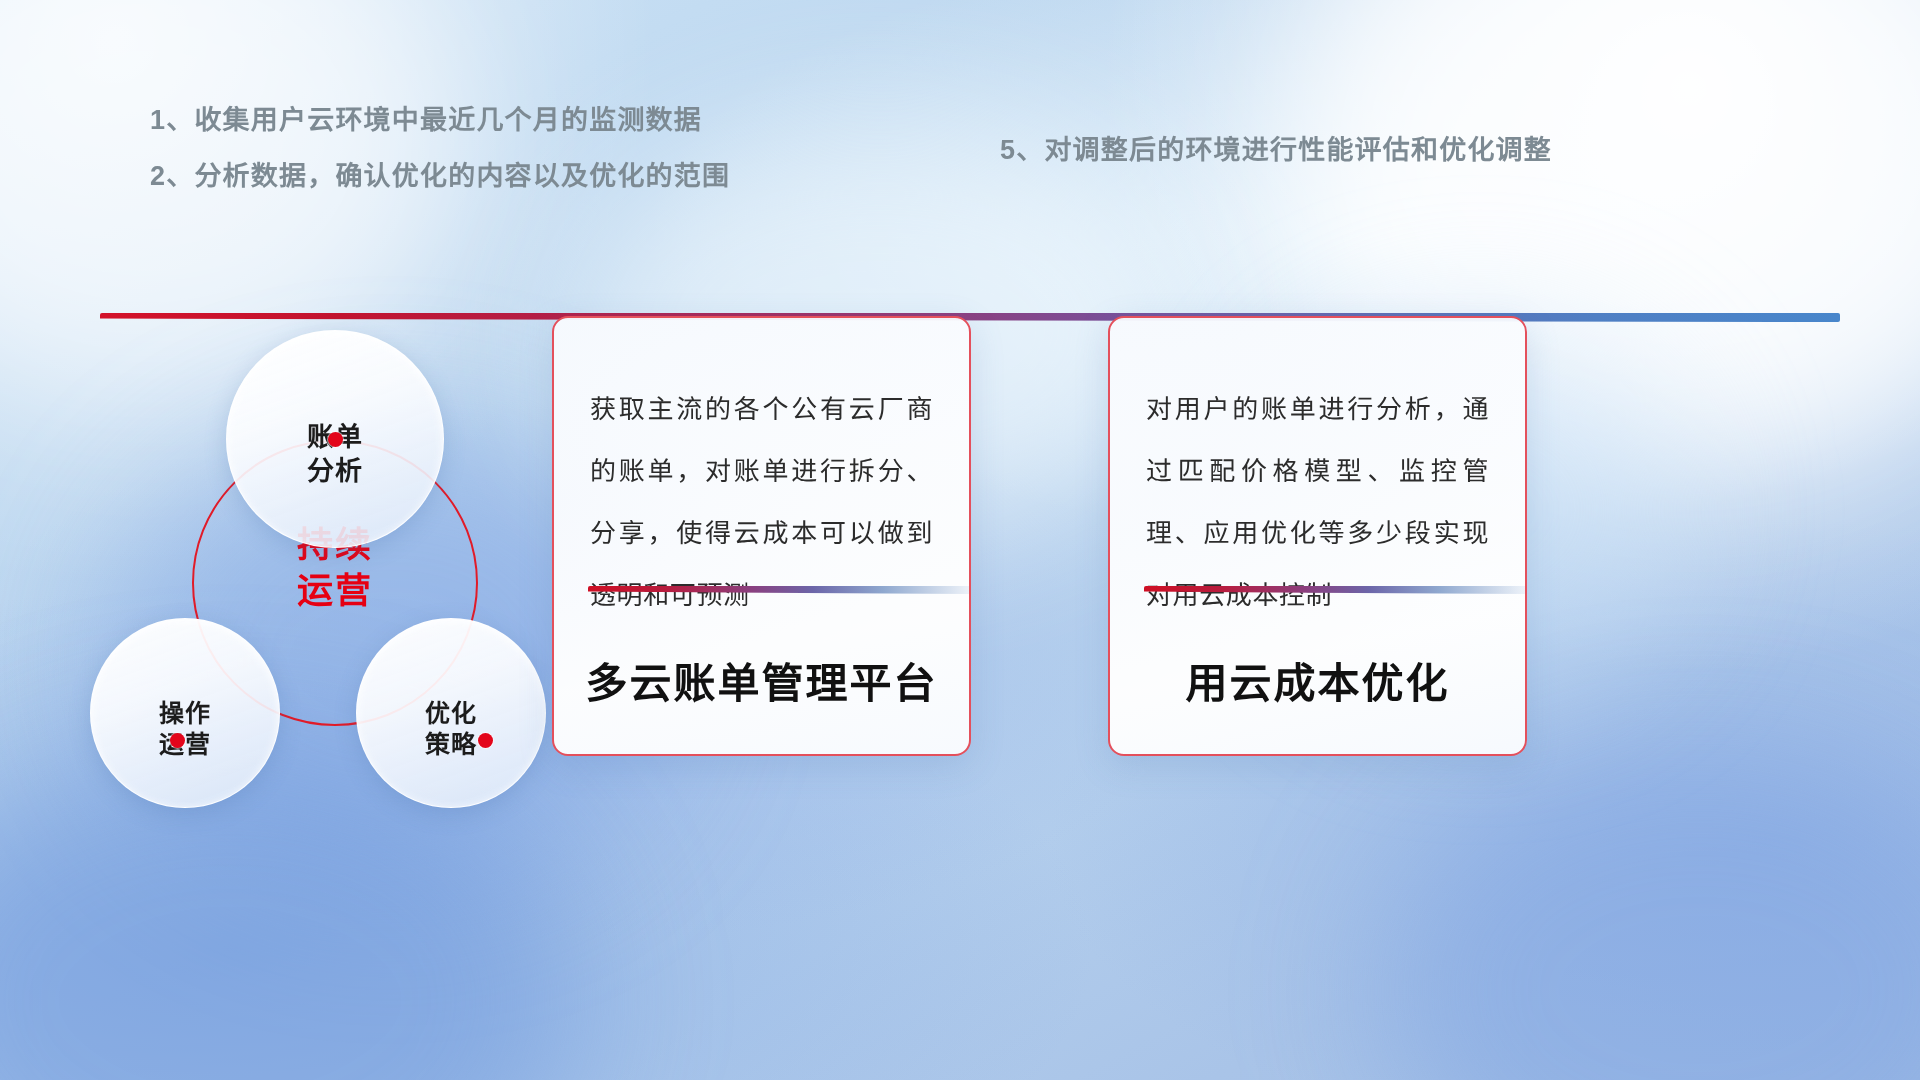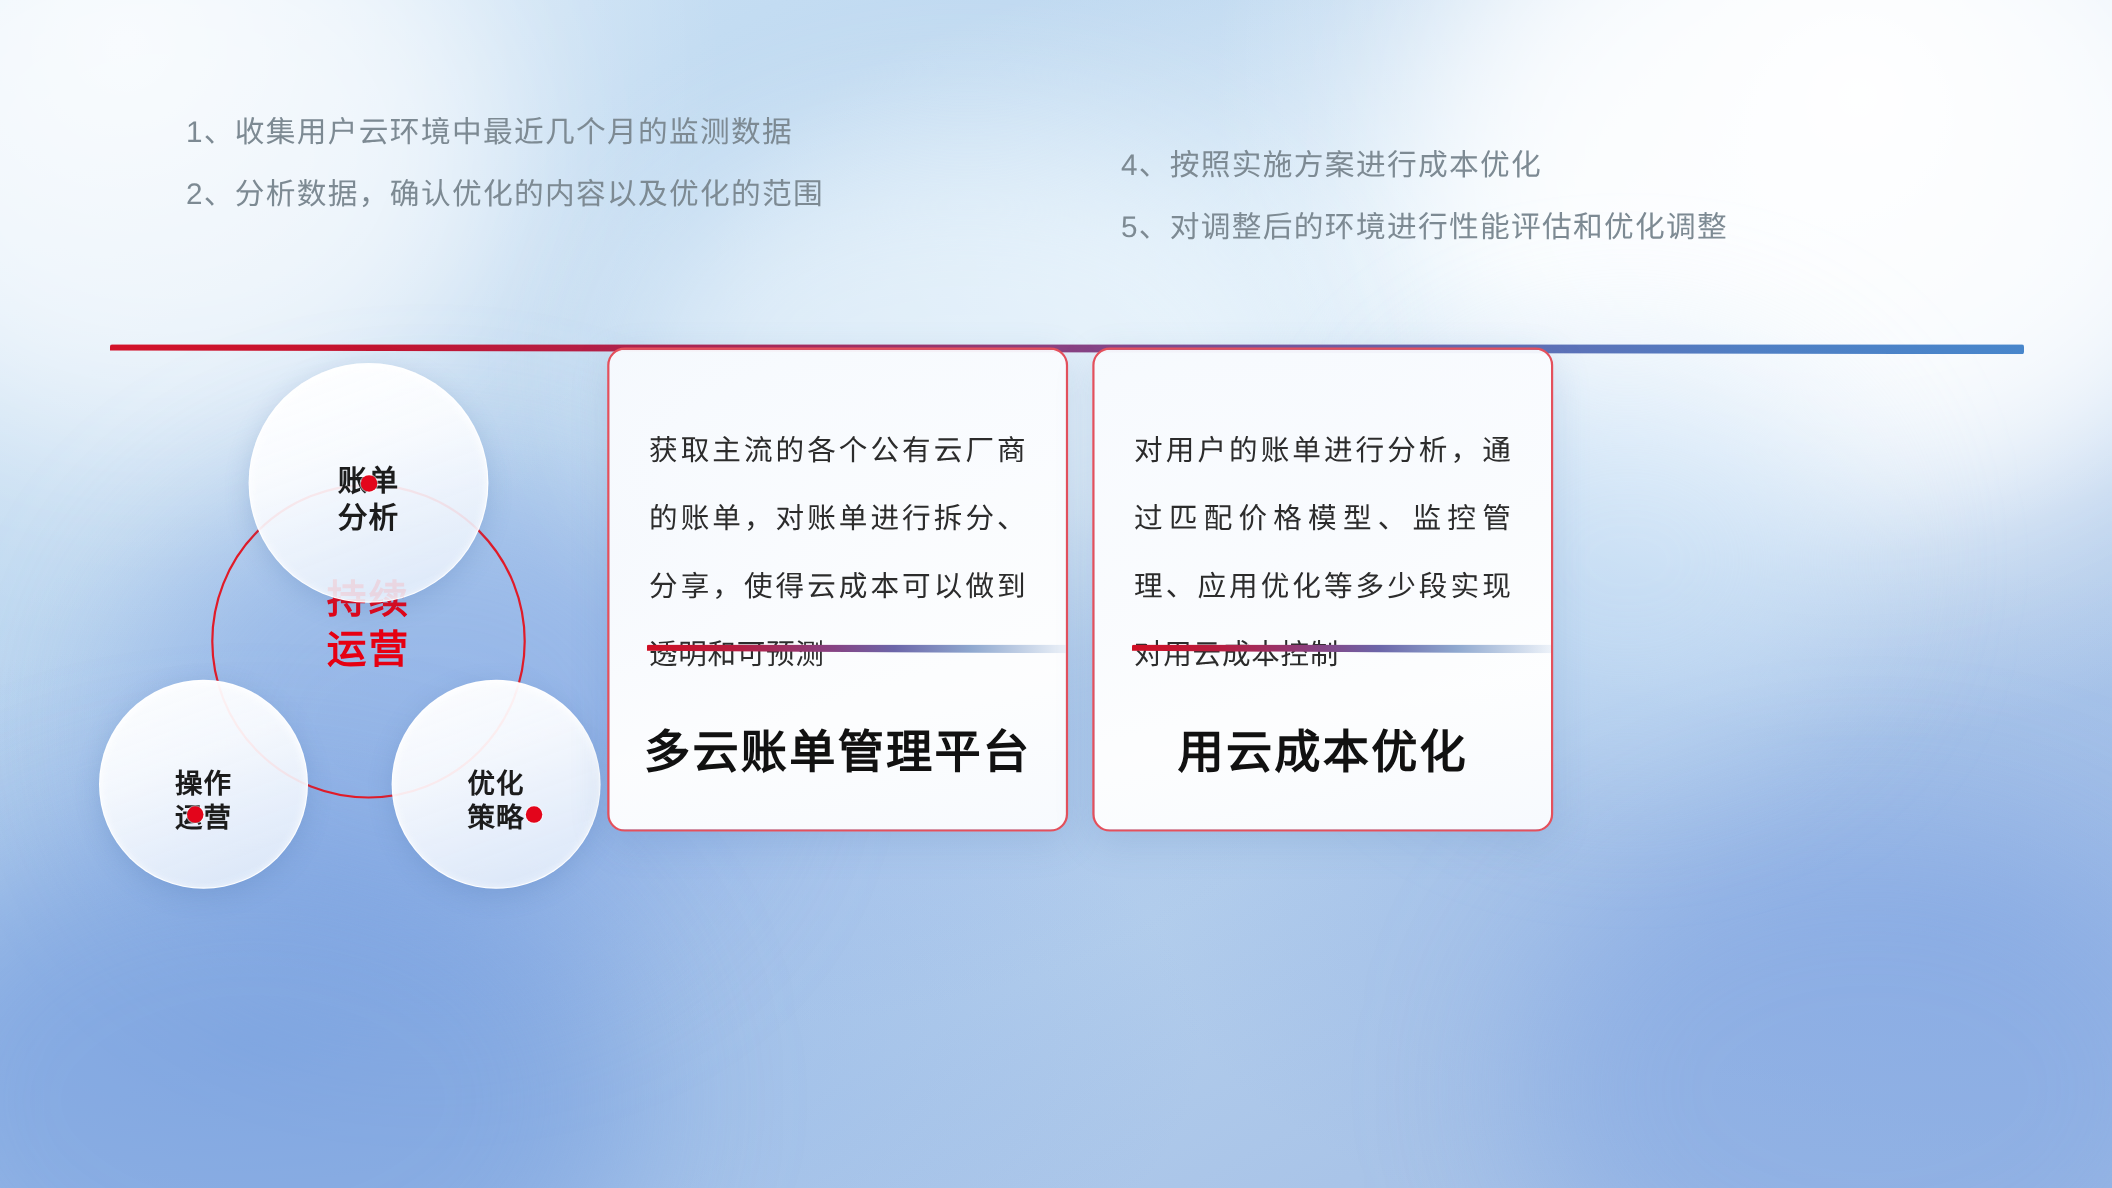--- a/index.html
+++ b/index.html
@@ -38,22 +38,21 @@
   }
   .list-col { position:absolute; }
   .list-col.left  { left:150px; top:92px; }
   .list-col.right { left:1000px; top:122px; }
   .list-item {
     font-size:27px;
     line-height:56px;
     color:#7d8a93;
     letter-spacing:1.2px;
     white-space:nowrap;
-    font-weight:400;
-    margin-left:19px;
+    font-weight:700;
   }
 
   
   #divider {
     position:absolute; left:100px; top:313px; width:1740px; height:9px;
     background:linear-gradient(90deg,#d3122a 0%, #c21430 14%, #a8285a 36%, #7a4f98 58%, #5f6fb5 74%, #4f7fc4 86%, #4886cb 100%);
     clip-path:polygon(0 0, 100% 0, 100% 100%, 0 62%);
     border-radius:2px;
   }
 
@@ -99,21 +98,21 @@
   .card {
     position:absolute; top:316px; width:419px; height:440px;
     border:2px solid #e4505c;
     border-radius:16px;
     background:linear-gradient(168deg, rgba(247,250,254,.96) 0%, rgba(252,253,255,.93) 35%, rgba(255,255,255,.97) 72%, rgba(250,252,255,.96) 100%);
     box-shadow:0 10px 34px rgba(80,120,180,.18);
     padding:60px 36px 0 36px;
     overflow:hidden;
   }
   #card-1 { left:552px; }
-  #card-2 { left:993px; }
+  #card-2 { left:1108px; }
   .card-body {
     font-size:26px;
     line-height:62px;
     color:#2c2c2c;
     letter-spacing:.6px;
     text-align:justify;
     text-align-last:left;
   }
   .card-bar {
     position:absolute; left:34px; bottom:160px; width:388px; height:8px;
@@ -139,21 +138,20 @@
   <div class="blob b5"></div>
   <div class="blob b6"></div>
   <div class="blob b7"></div>
 
   <div id="list-area">
     <div class="list-col left">
       <div class="list-item">1、收集用户云环境中最近几个月的监测数据</div>
       <div class="list-item">2、分析数据，确认优化的内容以及优化的范围</div>
     </div>
     <div class="list-col right">
-      <div class="list-item">4、按照实施方案进行成本优化</div>
       <div class="list-item">5、对调整后的环境进行性能评估和优化调整</div>
     </div>
   </div>
 
   <div id="divider"></div>
 
   <div id="venn">
 
     <div class="circle-ring" id="ring-main"></div>
 

